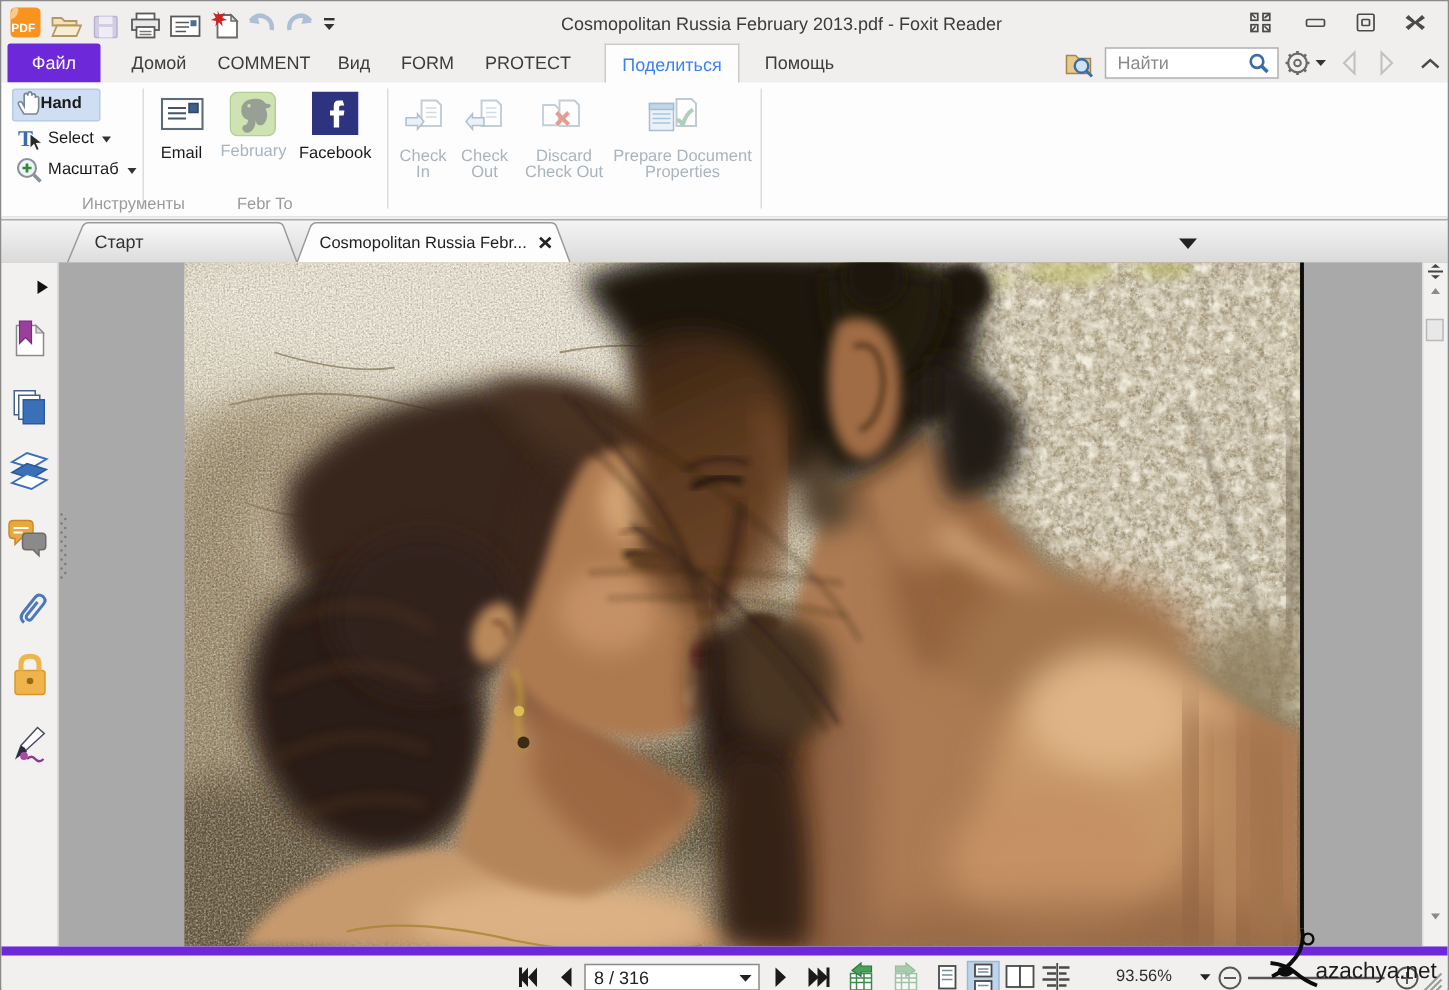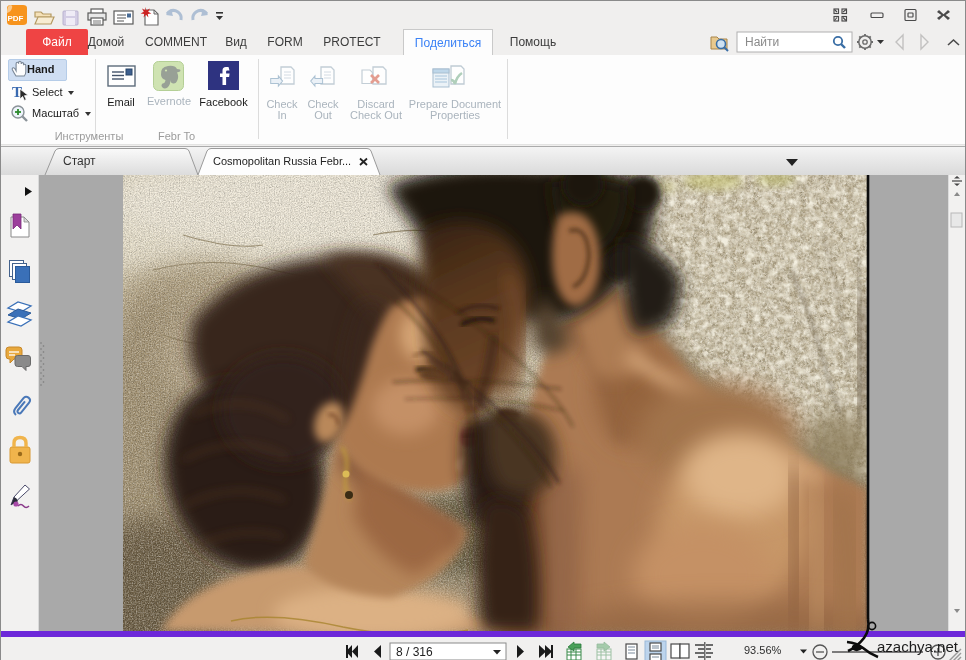--- a/index.html
+++ b/index.html
@@ -5,21 +5,21 @@
   html,body{margin:0;padding:0;}
   body{width:966px;height:660px;overflow:hidden;font-family:"Liberation Sans",sans-serif;}
   #win{position:relative;width:964px;height:658px;border:1px solid #8a8a8a;background:#f0efee;}
   .abs{position:absolute;}
   
   #titlebar{position:absolute;left:0;top:0;width:964px;height:28px;background:#f0efee;}
   #title{position:absolute;left:76px;right:0;top:8px;text-align:center;font-size:12px;color:#3a3a3a;}
   
   #tabrow{position:absolute;left:0;top:28px;width:964px;height:26px;background:#f0efee;}
   .rtab{position:absolute;top:0;height:26px;line-height:26px;font-size:12px;color:#3c3c3c;text-align:center;}
-  #tab-file{left:4px;width:62px;background:#ef4444;color:#fff;border-radius:2px 2px 0 0;margin-left:21px;}
+  #tab-file{left:4px;width:62px;background:#6d28d9;color:#fff;border-radius:2px 2px 0 0;}
   #tab-active{background:#fdfdfd;border:1px solid #c9c9c9;border-bottom:none;color:#3b82f6;}
   
   #ribbon{position:absolute;left:0;top:54px;width:964px;height:89px;background:#fdfdfd;border-bottom:1px solid #e3e3e2;}
   .gsep{position:absolute;top:4px;height:80px;width:1px;background:#dcdcdc;}
   .glabel{position:absolute;top:75px;font-size:11px;color:#9b9b9b;text-align:center;}
   .btnlabel{font-size:11px;color:#1a1a1a;text-align:center;}
   .dislabel{font-size:11px;color:#aab4bd;text-align:center;line-height:11px;}
   
   #strip{position:absolute;left:0;top:145px;width:964px;height:28px;background:linear-gradient(#f4f4f4,#dadada);border-top:1px solid #ababab;border-bottom:1px solid #b8b8b8;box-sizing:content-box;}
   
@@ -64,20 +64,21 @@
 
       <path d="M163 10 q5 -6 11 -2 q4 3 3 8" fill="none" stroke="#aebfd4" stroke-width="3"></path>
       <path d="M167 5 l-5 6 7 1z" fill="#aebfd4"></path>
 
       <path d="M203 10 q-5 -6 -11 -2 q-4 3 -3 8" fill="none" stroke="#aebfd4" stroke-width="3"></path>
       <path d="M199 5 l5 6 -7 1z" fill="#aebfd4"></path>
 
       <rect x="212" y="8" width="7" height="1.6" fill="#333"></rect>
       <path d="M212 12 l7 0 -3.5 4z" fill="#333"></path>
     </svg>
+    <div id="title">Cosmopolitan Russia February 2013.pdf - Foxit Reader</div>
     <svg class="abs" style="left:826px;top:5px;" width="132" height="18" viewBox="0 0 132 18">
       <g stroke="#4a4a4a" stroke-width="1.15" fill="none">
 
         <g>
           <rect x="7" y="3" width="4.5" height="4.5"></rect>
             <line x1="10" y1="6" x2="7.5" y2="3.5"></line>
           <rect x="15" y="3" width="4.5" height="4.5"></rect>
             <line x1="16" y1="6" x2="19" y2="3.5"></line>
           <rect x="7" y="10.5" width="4.5" height="4.5"></rect>
             <line x1="10" y1="11.5" x2="7.5" y2="14.5"></line>
@@ -164,21 +165,21 @@
       <line x1="5" y1="10.5" x2="17" y2="10.5" stroke="#44546a" stroke-width="1.4"></line>
       <line x1="5" y1="14" x2="17" y2="14" stroke="#44546a" stroke-width="1.4"></line>
       <rect x="19" y="4" width="6" height="6" fill="#3d5f8f" stroke="#2a4668"></rect>
     </svg>
     <div class="btnlabel abs" style="left:96px;top:41px;width:48px;">Email</div>
     <svg class="abs" style="left:152px;top:6px;" width="31" height="30" viewBox="0 0 31 30">
       <rect x="0.5" y="0.5" width="30" height="29" rx="5" fill="#cfe3b2" stroke="#b4cf96"></rect>
       <path d="M8 14 Q7 6 15 5 Q22 4 24 8 L27 8.5 Q28 9.5 27 10.5 L24 11.5 Q26 15 24.5 19 Q23 23 20 22.5 Q17.5 22 17.5 19 Q17.5 24 14.5 26.5 Q11.5 28.5 9.5 26.5 Q7.5 24.5 9.5 22.5 Q12 22.5 12.5 19 Q8.5 18 8 14 Z" fill="#98a096"></path>
       <circle cx="13" cy="9.5" r="1.1" fill="#cfe3b2"></circle>
     </svg>
-    <div class="dislabel abs" style="left:144px;top:41px;width:48px;">Evernote</div>
+    <div class="dislabel abs" style="left:144px;top:41px;width:48px;">February</div>
     <svg class="abs" style="left:207px;top:6px;" width="31" height="29" viewBox="0 0 31 29">
       <rect width="31" height="29" fill="#2e3380"></rect>
       <path d="M20.5 6 l-2.6 0 q-3.4 0 -3.4 3.6 l0 3 -2.5 0 0 3.4 2.5 0 0 8 3.6 0 0 -8 3 0 0.5 -3.4 -3.5 0 0 -2.2 q0 -1 1.2 -1 l2.2 0z" fill="#fff"></path>
     </svg>
     <div class="btnlabel abs" style="left:195px;top:41px;width:55px;">Facebook</div>
     <div class="gsep" style="left:94px;"></div>
     <div class="gsep" style="left:257px;"></div>
     <div class="gsep" style="left:506px;"></div>
 
     <svg class="abs" style="left:266px;top:7px;" width="32" height="32" viewBox="0 0 32 32" opacity="0.85">

